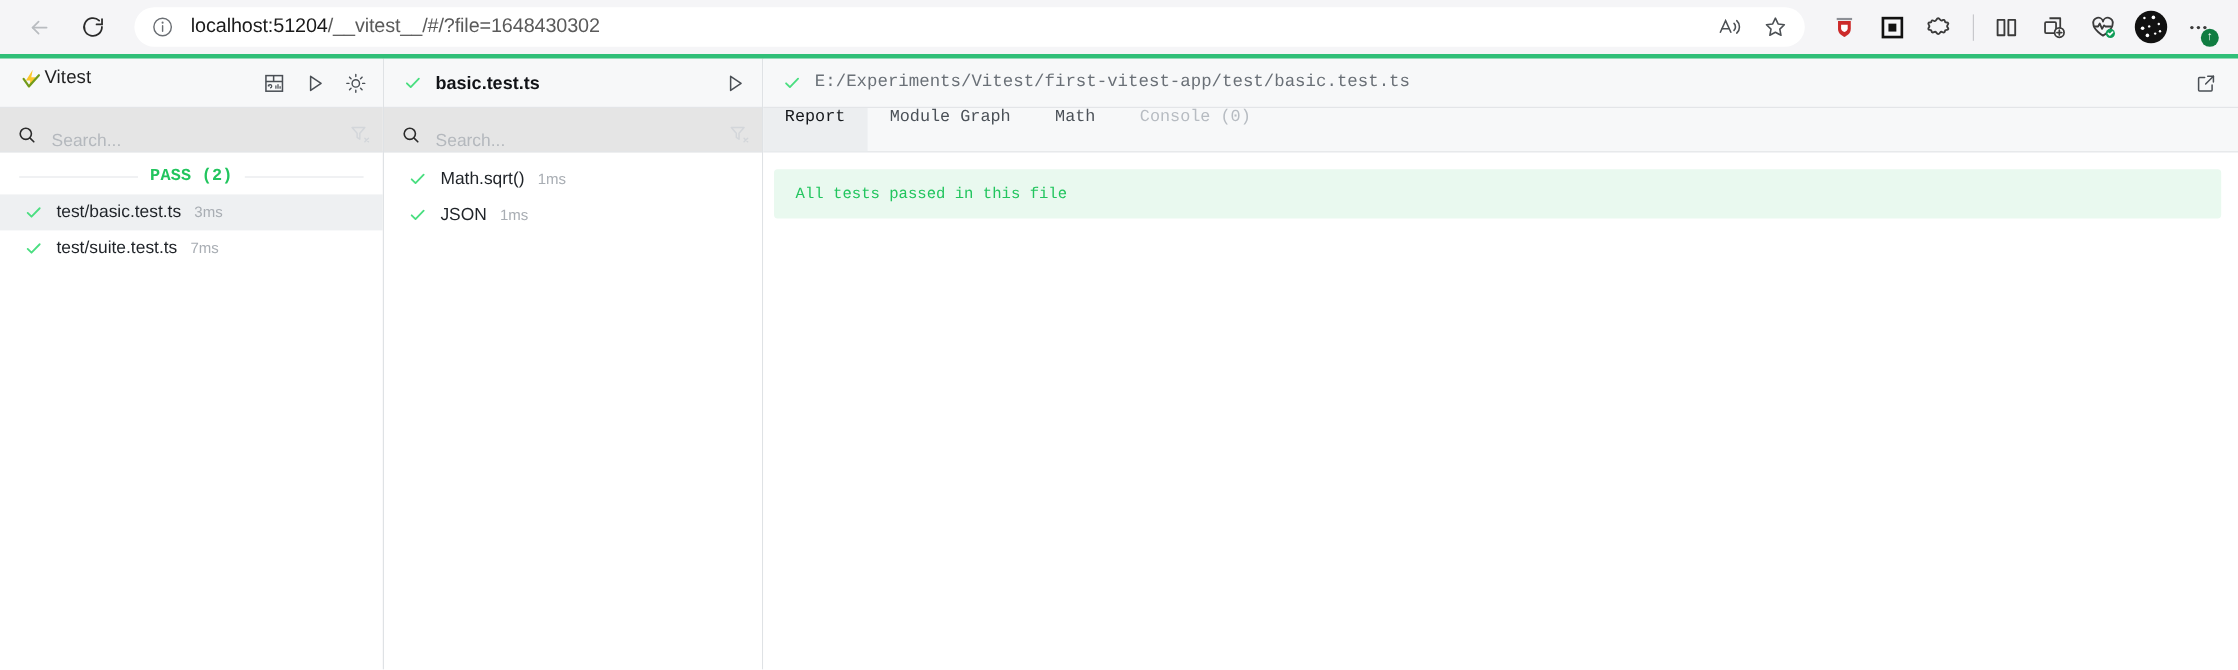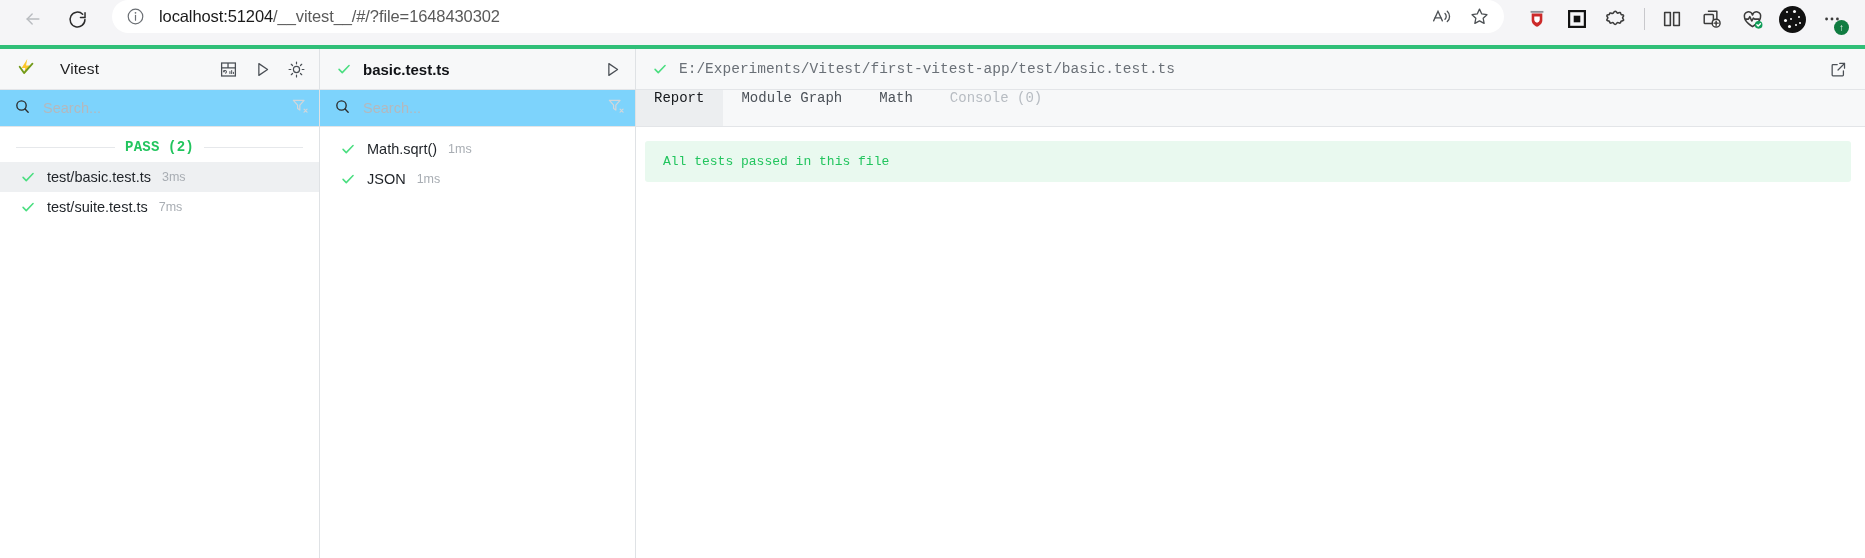--- a/index.html
+++ b/index.html
@@ -8,21 +8,21 @@
     font-family: "Liberation Sans", sans-serif;
     background: #ffffff;
     overflow: hidden;
   }
 
   
   .browser-bar {
     height: 45px;
     background: #f5f5f7;
     display: flex;
-    align-items: flex-start;
+    align-items: center;
     padding: 0 14px;
     gap: 6px;
     position: relative;
   }
   .nav-btn {
     width: 38px; height: 38px;
     display: flex; align-items: center; justify-content: center;
     border-radius: 6px;
     flex: 0 0 auto;
   }
@@ -81,22 +81,22 @@
   .pane-head {
     height: 41px;
     display: flex; align-items: center;
     background: #f7f8f9;
     border-bottom: 1px solid #e3e5e8;
     padding: 0 10px 0 16px;
     flex: 0 0 auto;
   }
   .search-row {
     height: 37px;
-    display: flex; align-items: center;
-    background: #7dd3fc;
+    display: flex; align-items: flex-end;
+    background: #e5e5e5;
     border-bottom: 1px solid #e3e5e8;
     padding: 0 10px 0 14px;
     flex: 0 0 auto;
     gap: 12px;
   }
   .search-input {
     flex: 1 1 auto;
     border: 0; outline: 0; background: transparent;
     font-family: "Liberation Sans", sans-serif;
     font-size: 14.5px;
@@ -105,21 +105,21 @@
   .search-input::placeholder { color: #b4b8bd; }
 
   
   .pane-left {
     width: 320px; flex: 0 0 320px;
     display: flex; flex-direction: column;
     border-right: 1px solid #dfe2e5;
     background: #ffffff;
     min-height: 0;
   }
-  .brand { display: flex; align-items: center; gap: 23px; flex: 1 1 auto; }
+  .brand { display: flex; align-items: flex-start; gap: 0; flex: 1 1 auto; }
   .brand-name { font-size: 15.5px; color: #1f1f20; letter-spacing: .1px; }
   .head-actions { display: flex; align-items: center; gap: 9px; flex: 0 0 auto; }
   .head-btn { width: 25px; height: 25px; display:flex; align-items:center; justify-content:center; }
 
   .group-divider {
     display: flex; align-items: center; gap: 10px;
     padding: 12px 16px 7px 16px;
   }
   .group-divider .line { flex: 1 1 auto; height: 1px; background: #e6e8eb; }
   .group-divider .label { font-size: 14px; font-weight: bold; color: #22c55e; letter-spacing: .2px; font-family: Liberation Mono, monospace; }

